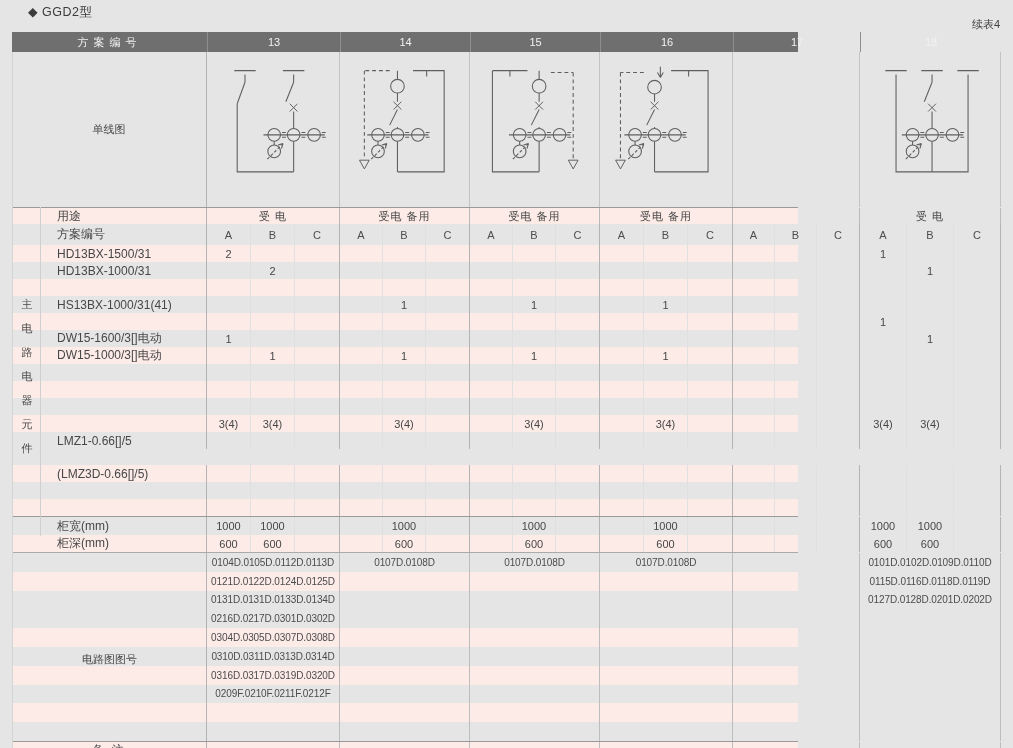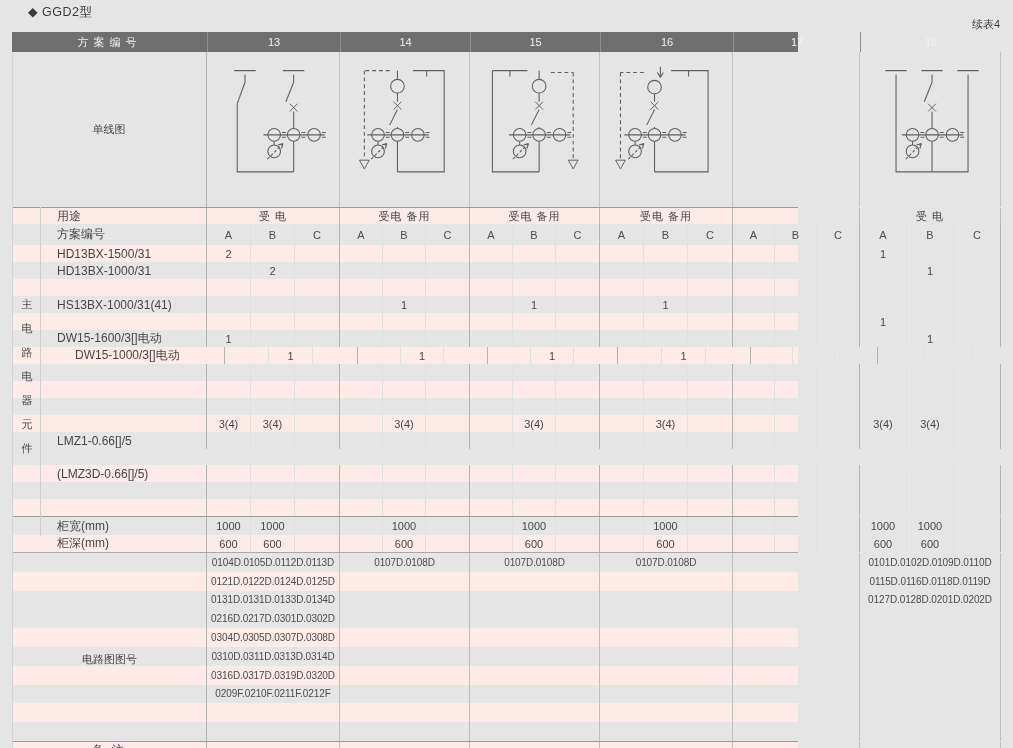--- a/index.html
+++ b/index.html
@@ -314,21 +314,21 @@
           <div class="vcell"></div>
           <div class="vcell"></div>
           <div class="vcell schb"></div>
           <div class="vcell"></div>
           <div class="vcell"></div>
           <div class="vcell schb"></div>
           <div class="vcell"></div>
           <div class="vcell">1</div>
           <div class="vcell schb"></div>
         </div>
-        <div class="vrow g19 pink" style="grid-template-columns: 195px 44px 44px 45px 43px 43px 44px 43px 43px 44px 44px 44px 45px 42px 42px 43px 47px 47px 47px; padding-left: 18px;">
+        <div class="vrow g19 pink" style="grid-template-columns: 195px 44px 44px 45px 43px 43px 44px 43px 43px 44px 44px 44px 45px 42px 42px 43px 47px 47px 47px;">
           <div class="lcell">DW15-1000/3[]电动</div>
           <div class="vcell"></div>
           <div class="vcell">1</div>
           <div class="vcell schb"></div>
           <div class="vcell"></div>
           <div class="vcell">1</div>
           <div class="vcell schb"></div>
           <div class="vcell"></div>
           <div class="vcell">1</div>
           <div class="vcell schb"></div>

